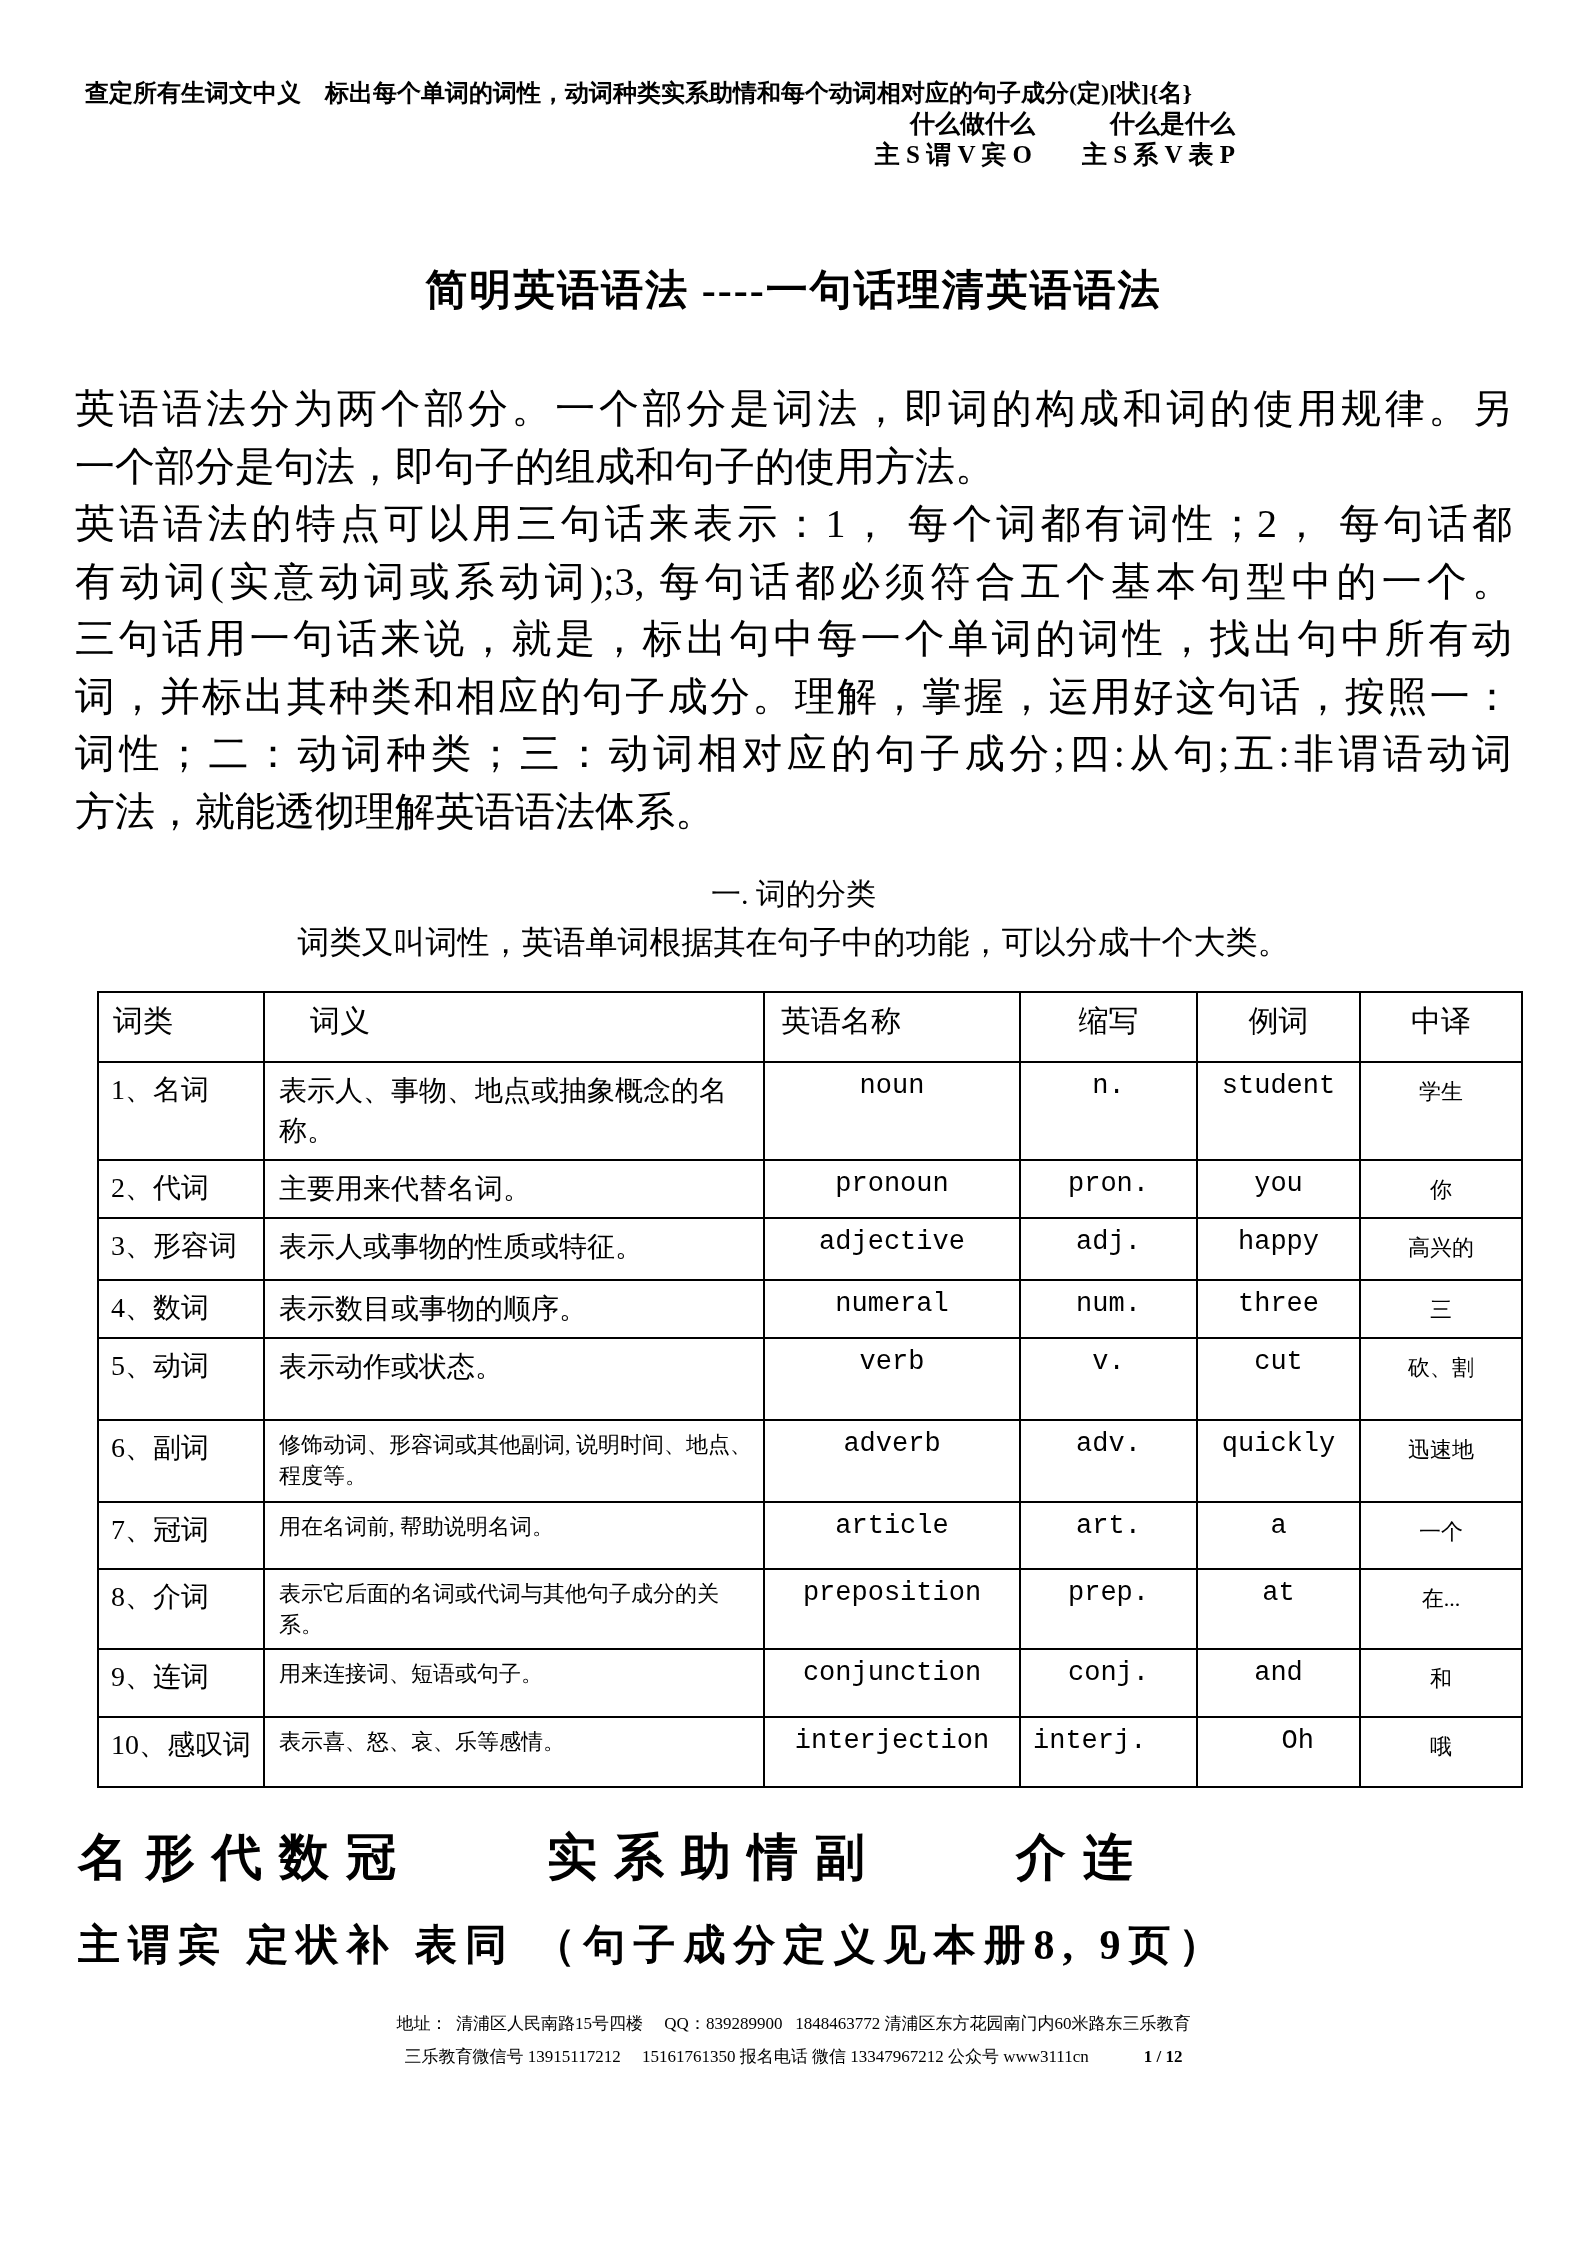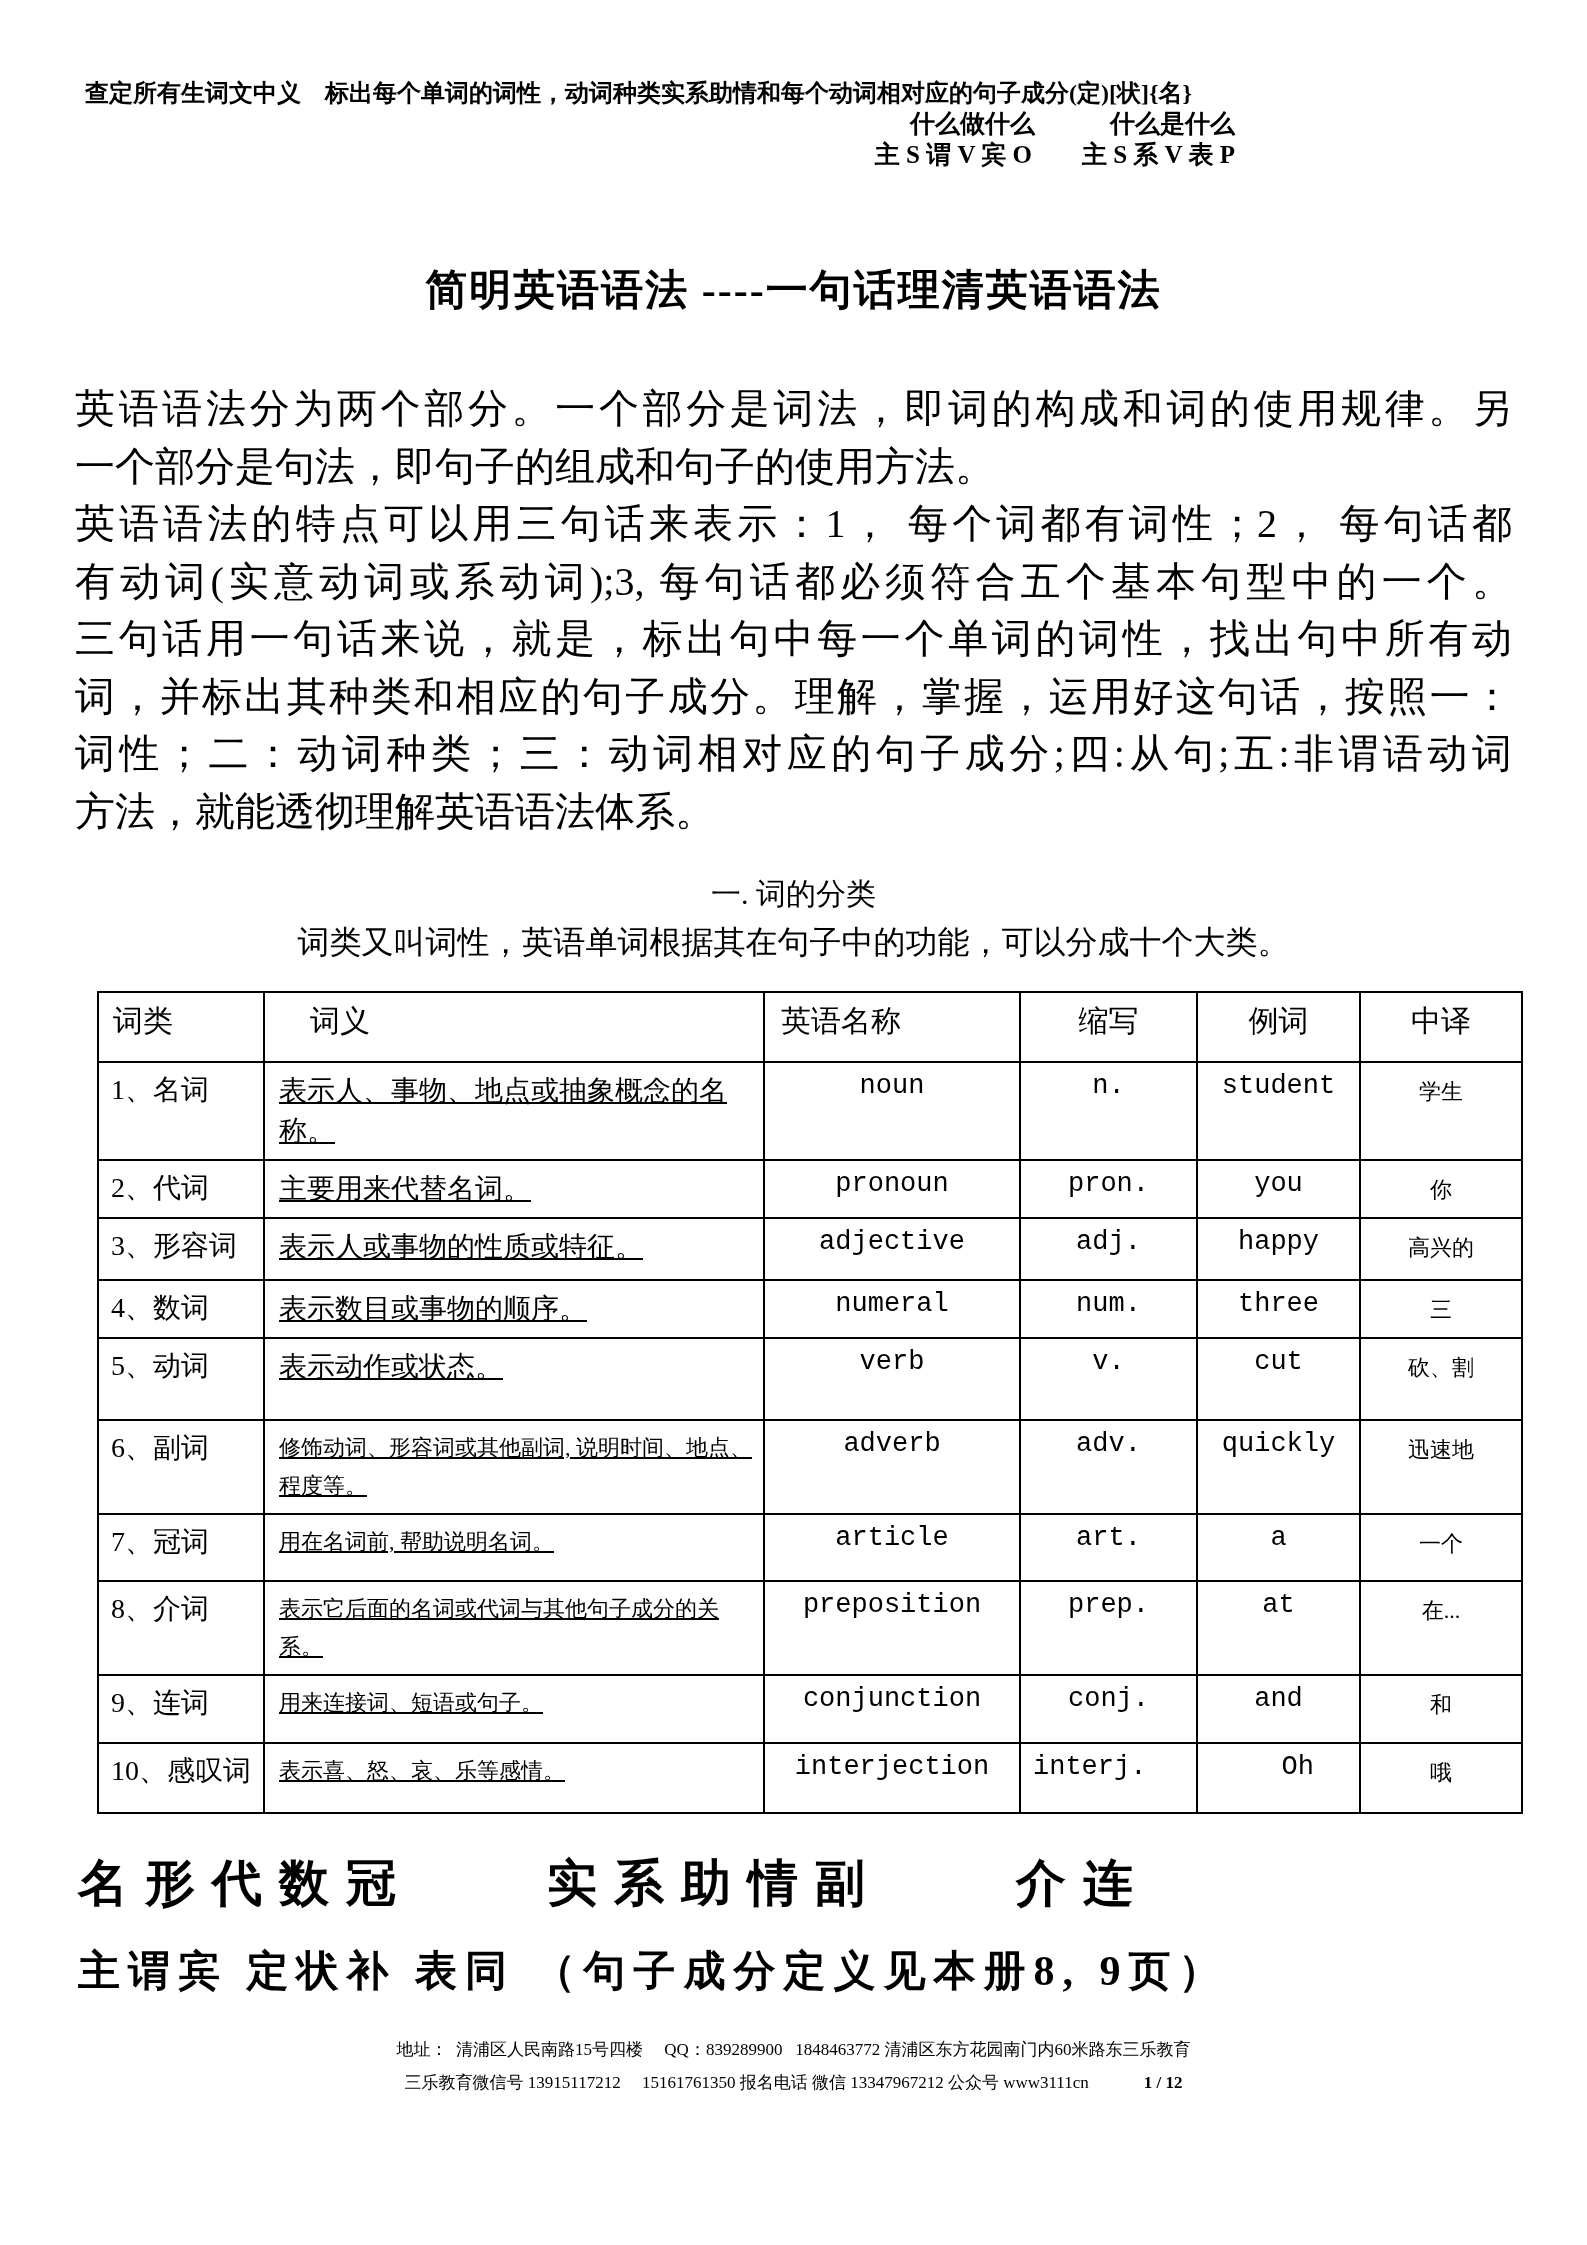--- a/index.html
+++ b/index.html
@@ -63,22 +63,22 @@
   .wc tbody tr:nth-child(3) { height: 62px; }
   .wc tbody tr:nth-child(4) { height: 56px; margin-top: 12px; }
   .wc tbody tr:nth-child(5) { height: 82px; margin-top: 28px; }
   .wc tbody tr:nth-child(6) { height: 82px; }
   .wc tbody tr:nth-child(7) { height: 67px; }
   .wc tbody tr:nth-child(8) { height: 68px; }
   .wc tbody tr:nth-child(9) { height: 68px; }
   .wc tbody tr:nth-child(10){ height: 70px; }
 
   .wc td.c0 { font-size: 28px; padding-left: 12px; white-space: nowrap; }
-  .wc td.c1 { font-size: 28px; padding-left: 14px; line-height: 40px; text-decoration: underline; }
-  .wc tr.small td.c1 { font-size: 22px; line-height: 38px; }
+  .wc td.c1 { font-size: 28px; padding-left: 14px; line-height: 40px; }
+  .wc tr.small td.c1 { font-size: 22px; line-height: 31px; }
   .wc td.c2, .wc td.c3, .wc td.c4 {
     font-family: "Liberation Mono", "DejaVu Sans Mono", monospace;
     font-size: 27px; text-align: center;
   }
   .wc td.c5 { font-size: 22px; text-align: center; padding-top: 14px; }
   .wc tbody tr:nth-child(10) td.c3 { text-align: left;  padding-left: 12px; }
   .wc tbody tr:nth-child(10) td.c4 { text-align: right; padding-right: 45px; }
 
   
   .core-h {

